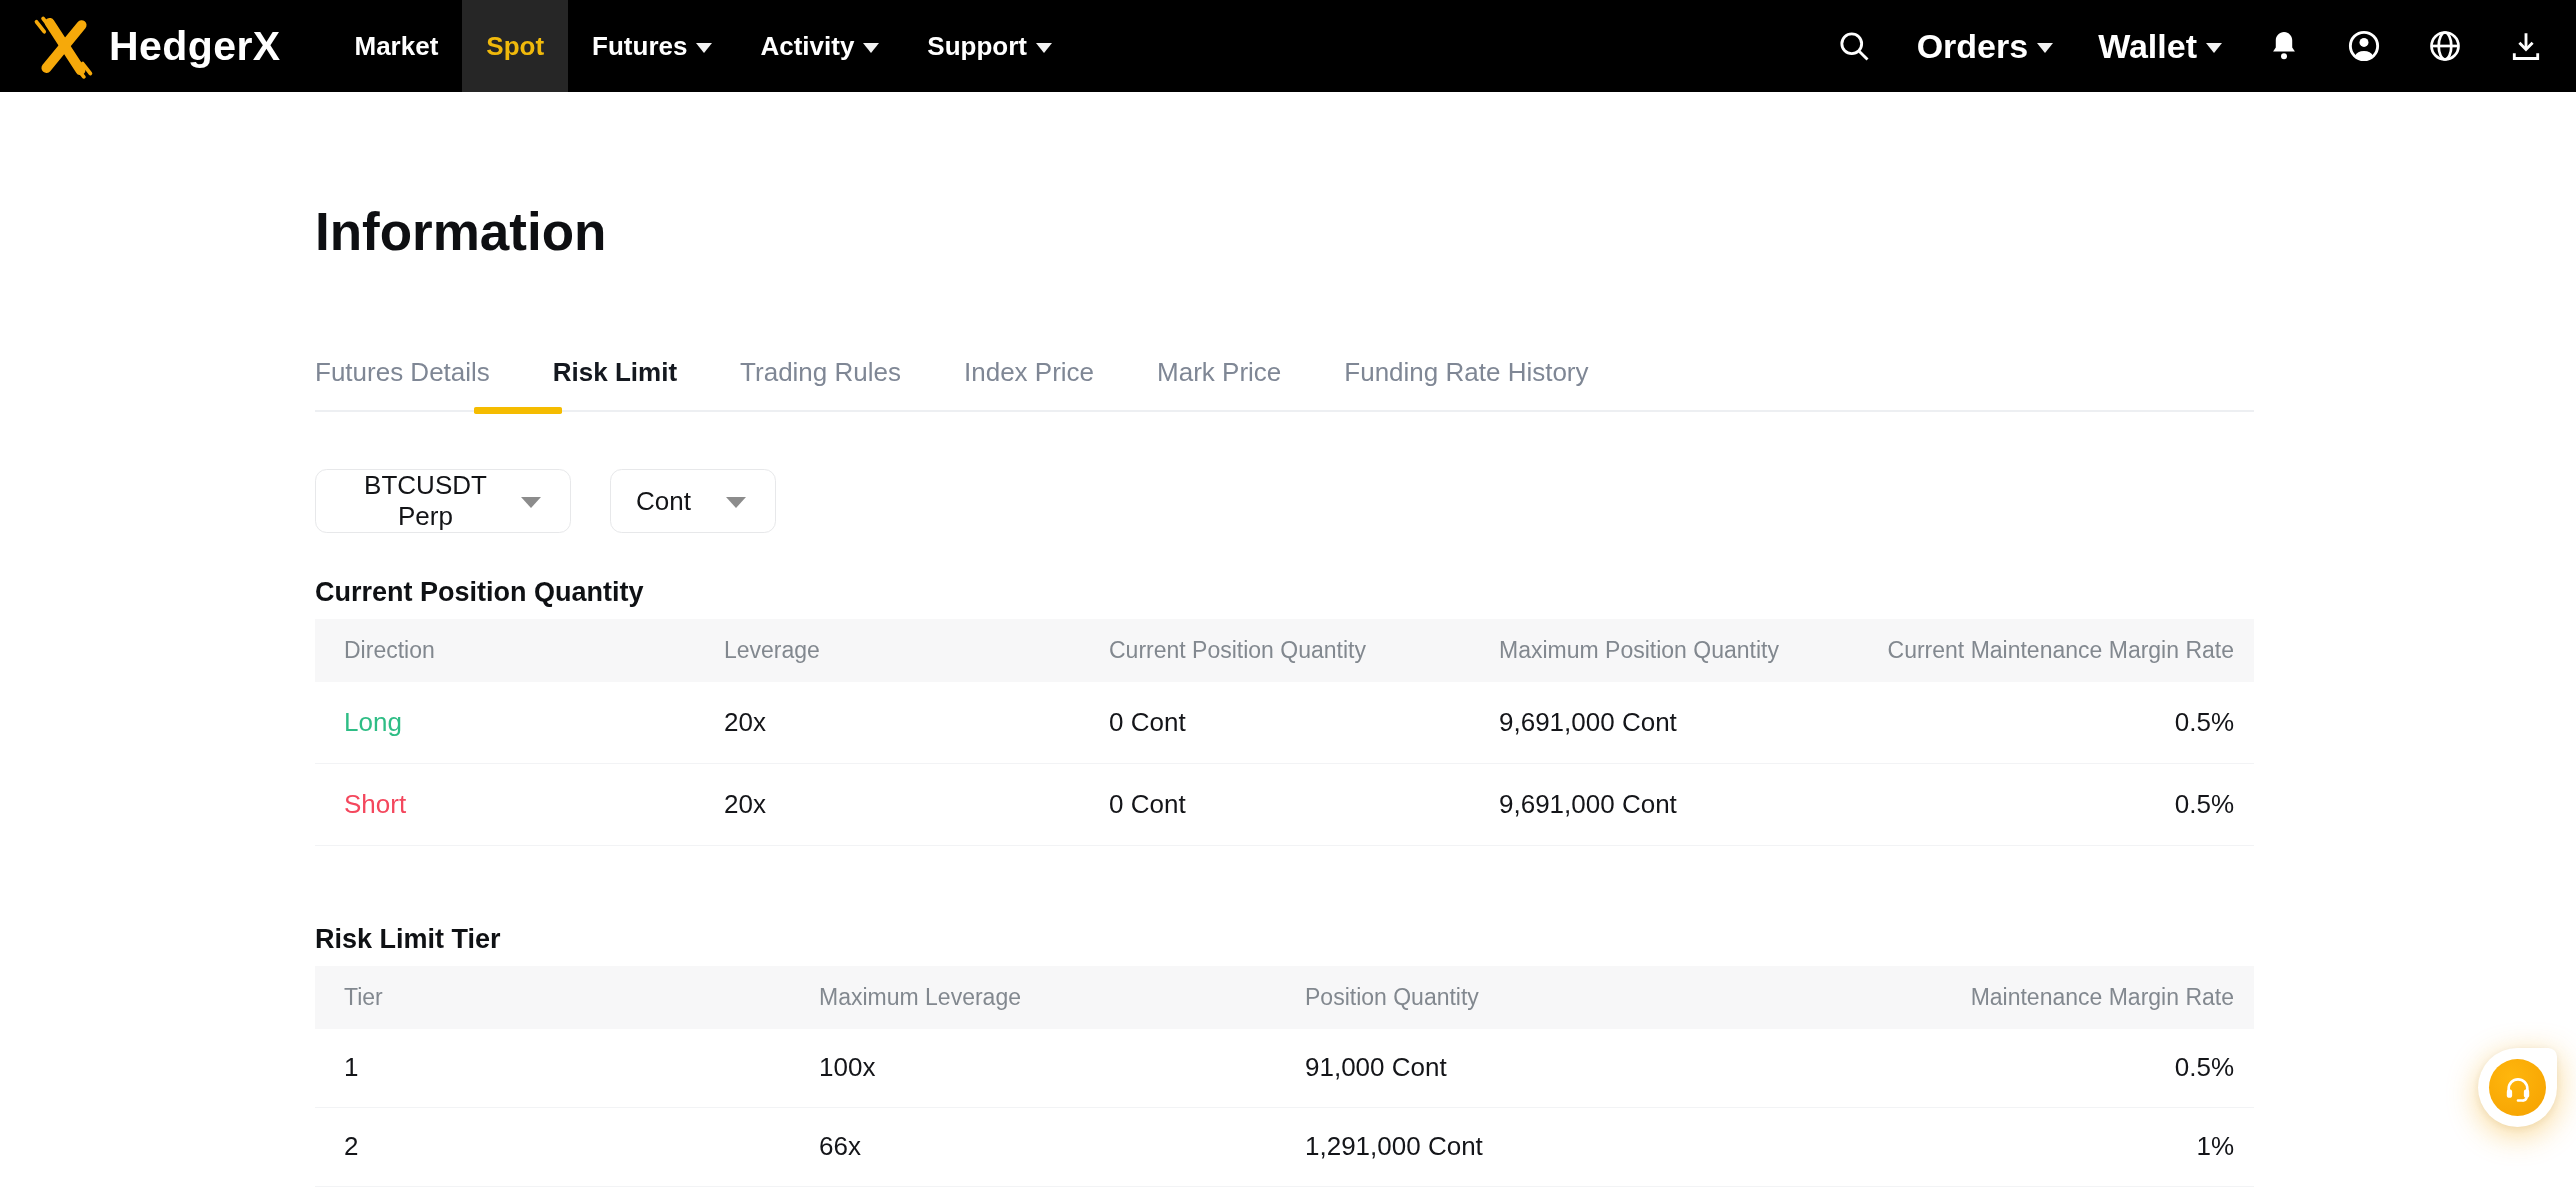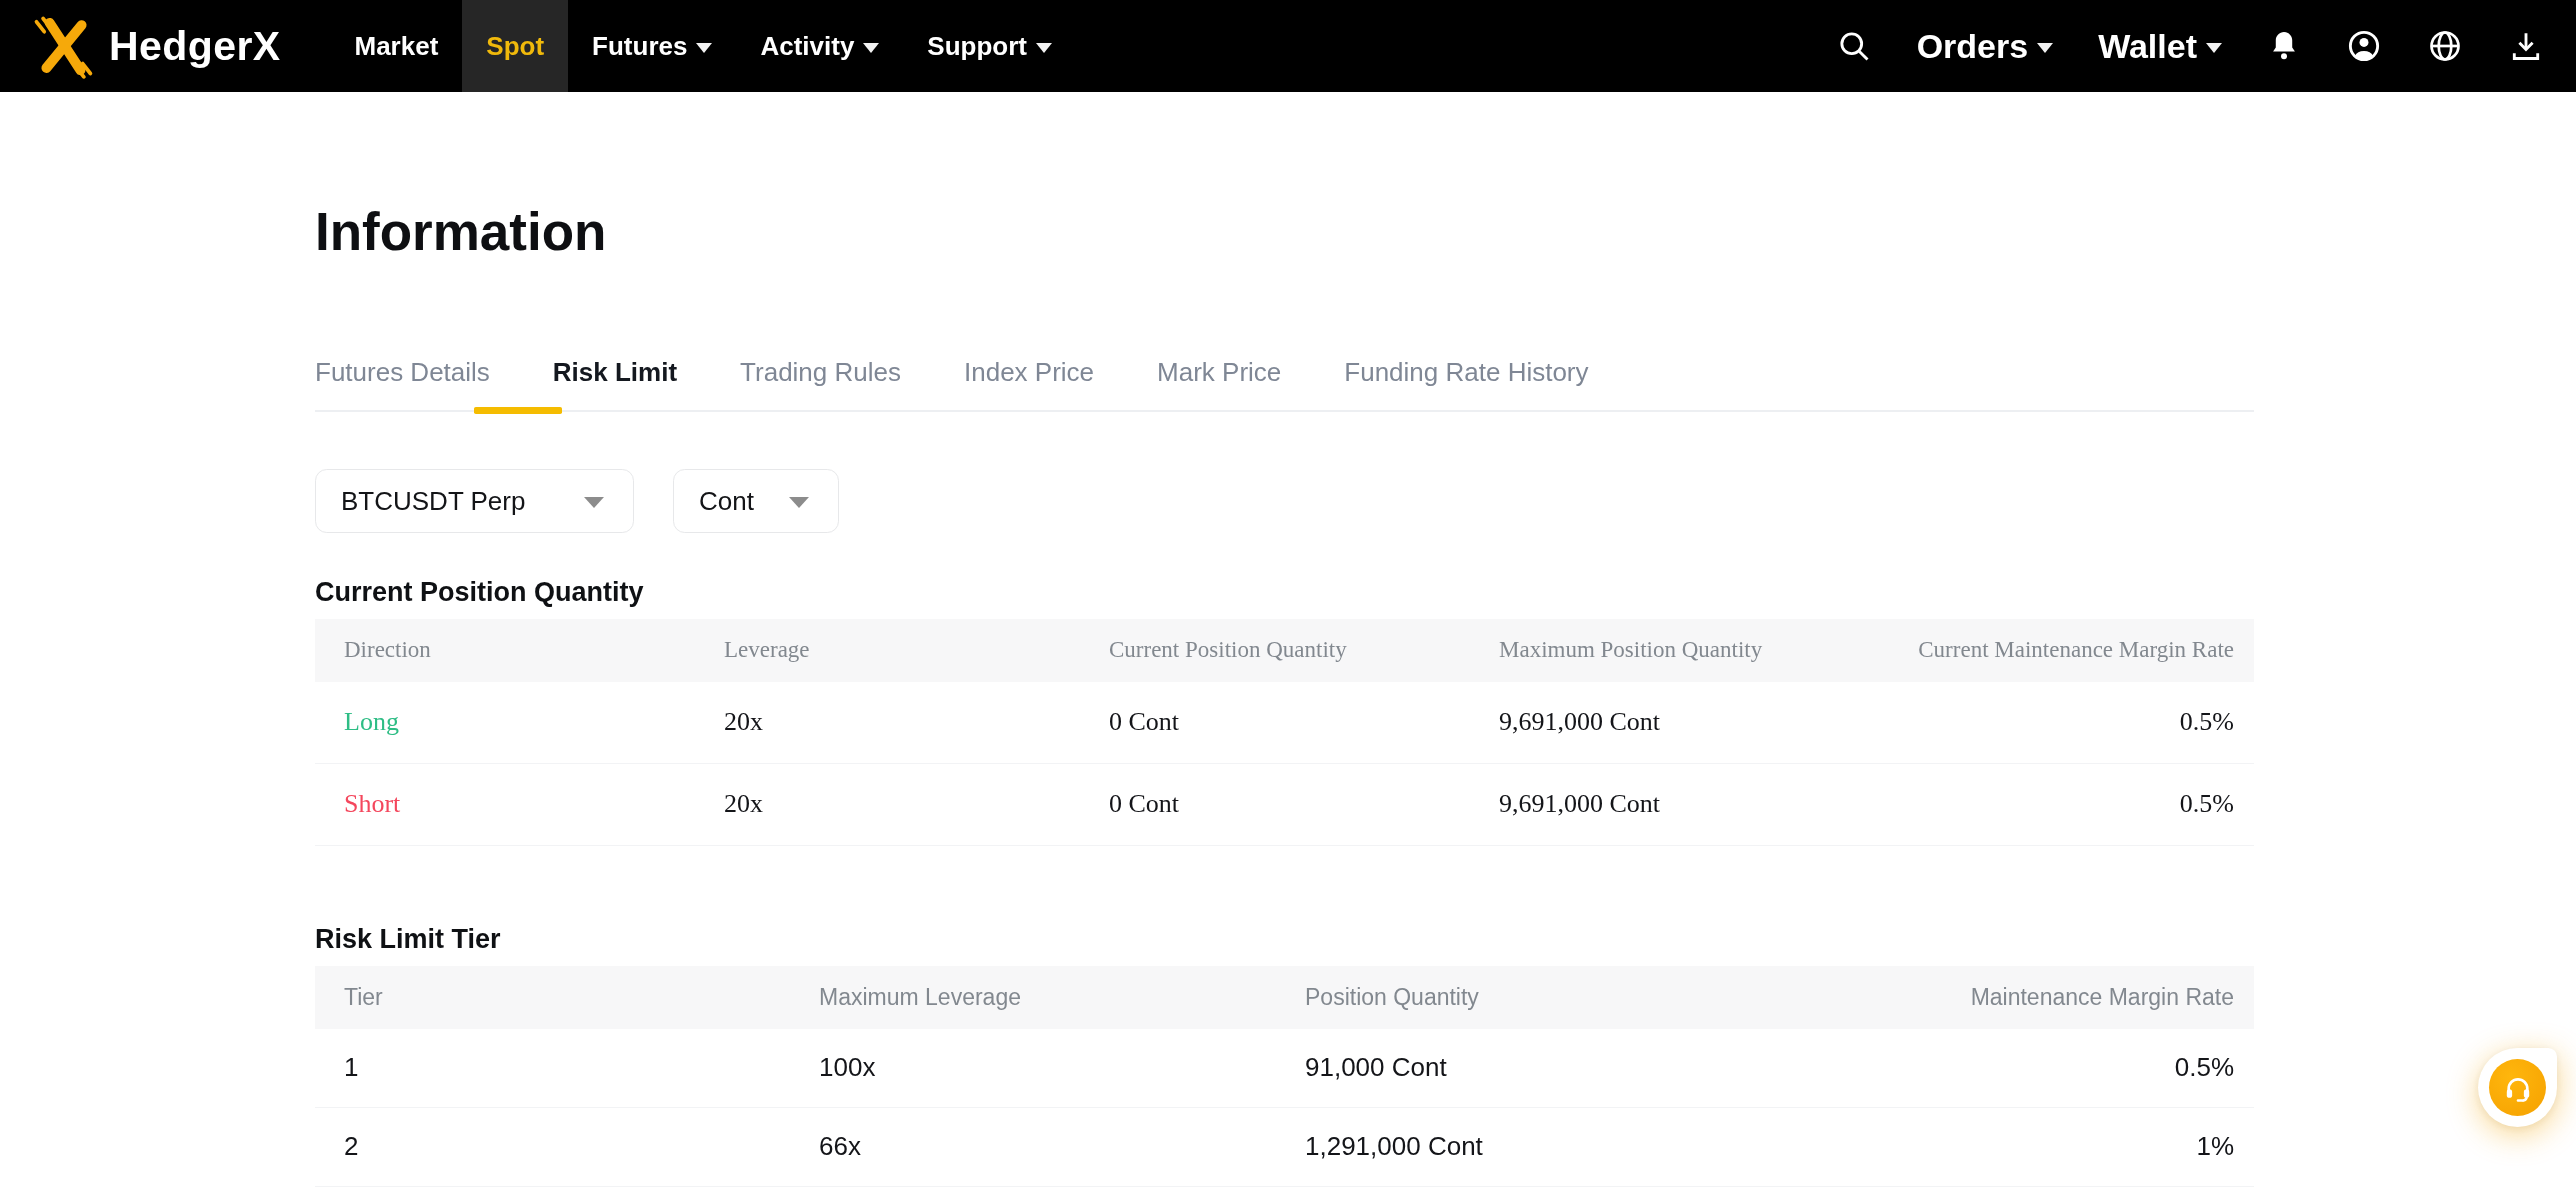--- a/index.html
+++ b/index.html
@@ -28,33 +28,33 @@
   .tabs { display:flex; gap:63px; padding-bottom:22px;text-align:right; }
   .tab { font-size:26px; line-height:32px; color:#7f8795; cursor:pointer; white-space:nowrap; }
   .tab.active { color:#14181f; font-weight:700; }
   .tab-indicator { position:absolute; left:159px; bottom:-3.6px; width:88px; height:6.3px;
     background:#F5BC00; border-radius:1.8px; }
 
   .filters { display:flex; gap:39px; margin-top:57px; }
   .select-btn { height:64px; border:1.8px solid #e7e8ea; border-radius:11.7px; background:#fff;
     display:flex; align-items:center; justify-content:space-between; padding:0 29px 0 25px;
     font-size:26px; color:#131417; cursor:pointer; }
-  .select-btn.symbol { width:319px;gap:11px; }
+  .select-btn.symbol { width:256px;gap:11px; }
   .select-btn.unit { width:166px;align-items:center; }
   .select-caret { width:0; height:0; border-left:10px solid transparent; border-right:10px solid transparent;
     border-top:11.7px solid #8c8c8c; margin-top:3.6px; }
 
   h2.section-title { margin-top:43px; font-size:27px; font-weight:700; color:#0f1114; line-height:32px; }
   .section2 h2.section-title { margin-top:77px; }
 
   .thead { background:#f7f7f8; height:63px; margin-top:10.8px; display:grid; align-items:center;
     color:#82888f; font-size:23px; }
   .trow { height:82px; display:grid; align-items:center; font-size:26px; color:#141519;
     border-bottom:1.8px solid #f2f3f5; }
-  .t1 .thead, .t1 .trow { grid-template-columns:409px 385px 390px 386px 1fr;font-family:Liberation Serif, serif; }
+  .t1 .thead, .t1 .trow { grid-template-columns:409px 385px 390px 386px 1fr; }
   .t2 .thead, .t2 .trow { grid-template-columns:504px 486px 539px 1fr; }
   .t2 .trow { height:79px; }
   .cell:first-child { padding-left:29px; }
   .cell.right { text-align:right; padding-right:20px; }
   .dir-long { color:#2EBD85; }
   .dir-short { color:#F4475D; }
 
   .clipped-row-hint { margin-top:10px; margin-left:260px; width:1436px; height:6.3px; opacity:.45;
     background:repeating-linear-gradient(90deg,#cfd2d6 0 11.7px,transparent 11.7px 20.6px); }
 

